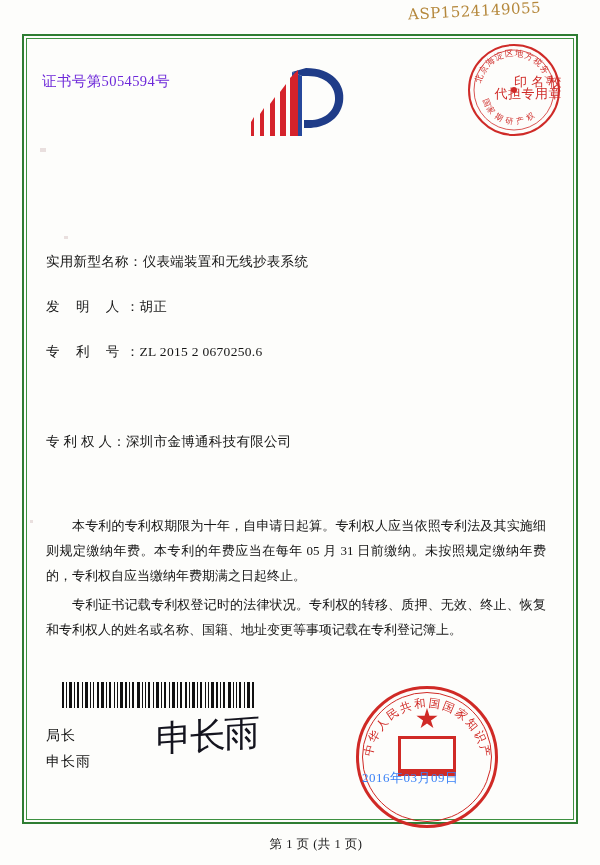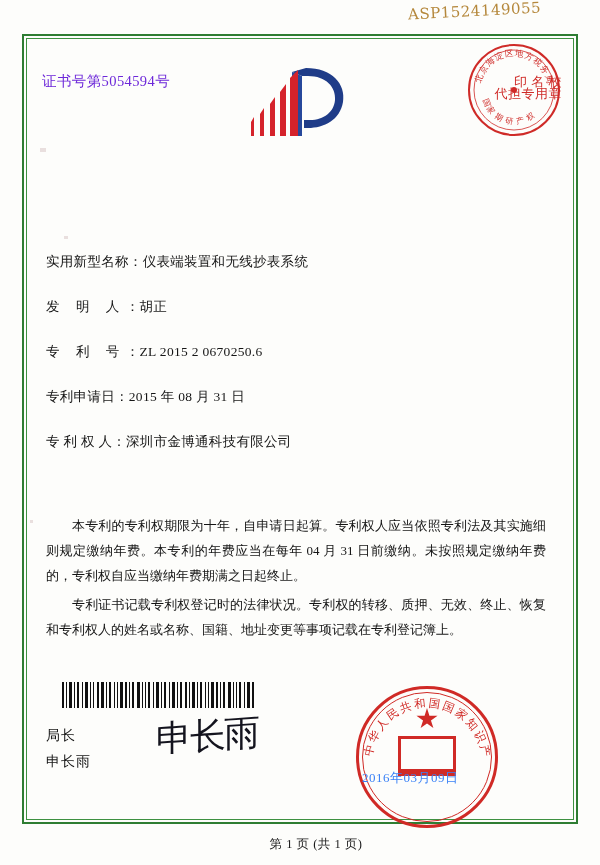--- a/index.html
+++ b/index.html
@@ -325,29 +325,26 @@
 
   <div class="field" id="f2">
     <span class="label lbl-spread">发 明 人</span><span>：</span><span class="value">胡正</span>
   </div>
   <div class="field" id="f1">
     <span class="label">实用新型名称</span><span>：</span><span class="value">仪表端装置和无线抄表系统</span>
   </div>
   <div class="field" id="f3">
     <span class="label lbl-spread">专 利 号</span><span>：</span><span class="value">ZL 2015 2 0670250.6</span>
   </div>
-  <div class="field" id="f4">
-    <span class="label">专利申请日</span><span>：</span><span class="value">2015 年 08 月 31 日</span>
-  </div>
   <div class="field" id="f5">
     <span class="label">专 利 权 人</span><span>：</span><span class="value">深圳市金博通科技有限公司</span>
   </div>
 
   <div id="body-text">
-    <p>本专利的专利权期限为十年，自申请日起算。专利权人应当依照专利法及其实施细则规定缴纳年费。本专利的年费应当在每年 04 月 31 日前缴纳。未按照规定缴纳年费的，专利权自应当缴纳年费期满之日起终止。</p>
+    <p>本专利的专利权期限为十年，自申请日起算。专利权人应当依照专利法及其实施细则规定缴纳年费。本专利的年费应当在每年 05 月 31 日前缴纳。未按照规定缴纳年费的，专利权自应当缴纳年费期满之日起终止。</p>
     <p>专利证书记载专利权登记时的法律状况。专利权的转移、质押、无效、终止、恢复和专利权人的姓名或名称、国籍、地址变更等事项记载在专利登记簿上。</p>
   </div>
 
   <div id="barcode">
     <i style="left:0px;width:2px"></i>
       <i style="left:4px;width:1px"></i>
       <i style="left:7px;width:3px"></i>
     <i style="left:12px;width:1px"></i>
       <i style="left:15px;width:2px"></i>
       <i style="left:20px;width:1px"></i>

